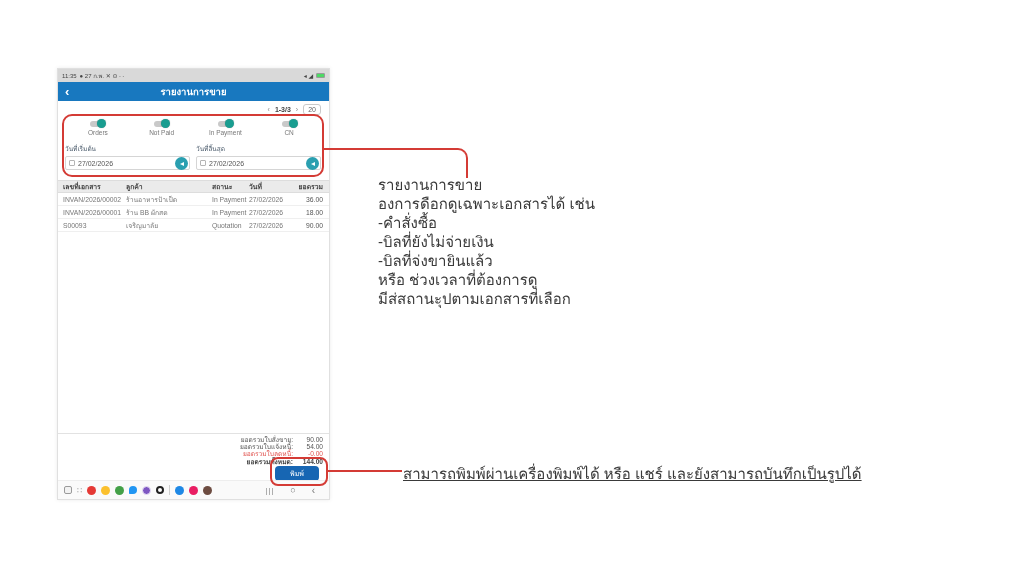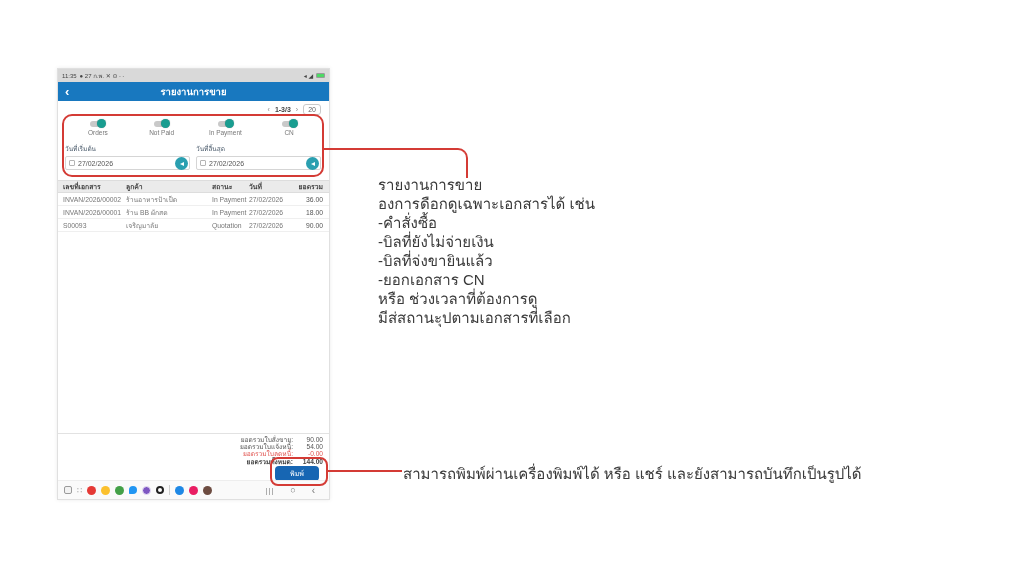--- a/index.html
+++ b/index.html
@@ -94,21 +94,21 @@
                 border-top:2.5px solid #d43b35; border-right:2.5px solid #d43b35;
                 border-top-right-radius:10px; pointer-events:none; }
   .red-box-print { position:absolute; left:270px; top:457px; width:58px; height:29px;
                    border:2.5px solid #d43b35; border-radius:8px; pointer-events:none; }
   .connector2 { position:absolute; left:328px; top:470px; width:74px; height:0;
                 border-top:2.5px solid #d43b35; pointer-events:none; }
 
   .note1 { position:absolute; left:378px; top:175px; font-size:15px; line-height:19px;
            color:#3a3a3a; }
   .note2 { position:absolute; left:403px; top:462px; font-size:15px; color:#3a3a3a;
-           white-space:nowrap; }
+           white-space:nowrap;text-decoration:underline; }
 </style>
 </head>
 <body>
 
 <div class="canvas">
 
   <div class="phone">
 
     <div class="statusbar">
       <div class="sb-left">
@@ -260,21 +260,20 @@
 
   <div class="red-box-filters"></div>
   <div class="connector1"></div>
 
   <div class="note1">
     <div>รายงานการขาย</div>
     <div>องการดือกดูเฉพาะเอกสารได้ เช่น</div>
     <div>-คำสั่งซื้อ</div>
     <div>-บิลที่ยังไม่จ่ายเงิน</div>
     <div>-บิลที่จ่งขายินแล้ว</div>
-    <div>-ยอกเอกสาร CN</div>
     <div>หรือ ช่วงเวลาที่ต้องการดู</div>
     <div> มีส่สถานะุปตามเอกสารที่เลือก</div>
   </div>
 
   <div class="red-box-print"></div>
   <div class="connector2"></div>
   <div class="note2">สามารถพิมพ์ผ่านเครื่องพิมพ์ได้ หรือ แชร์ และยังสามารถบันทึกเป็นรูปได้</div>
 
 </div>
 

